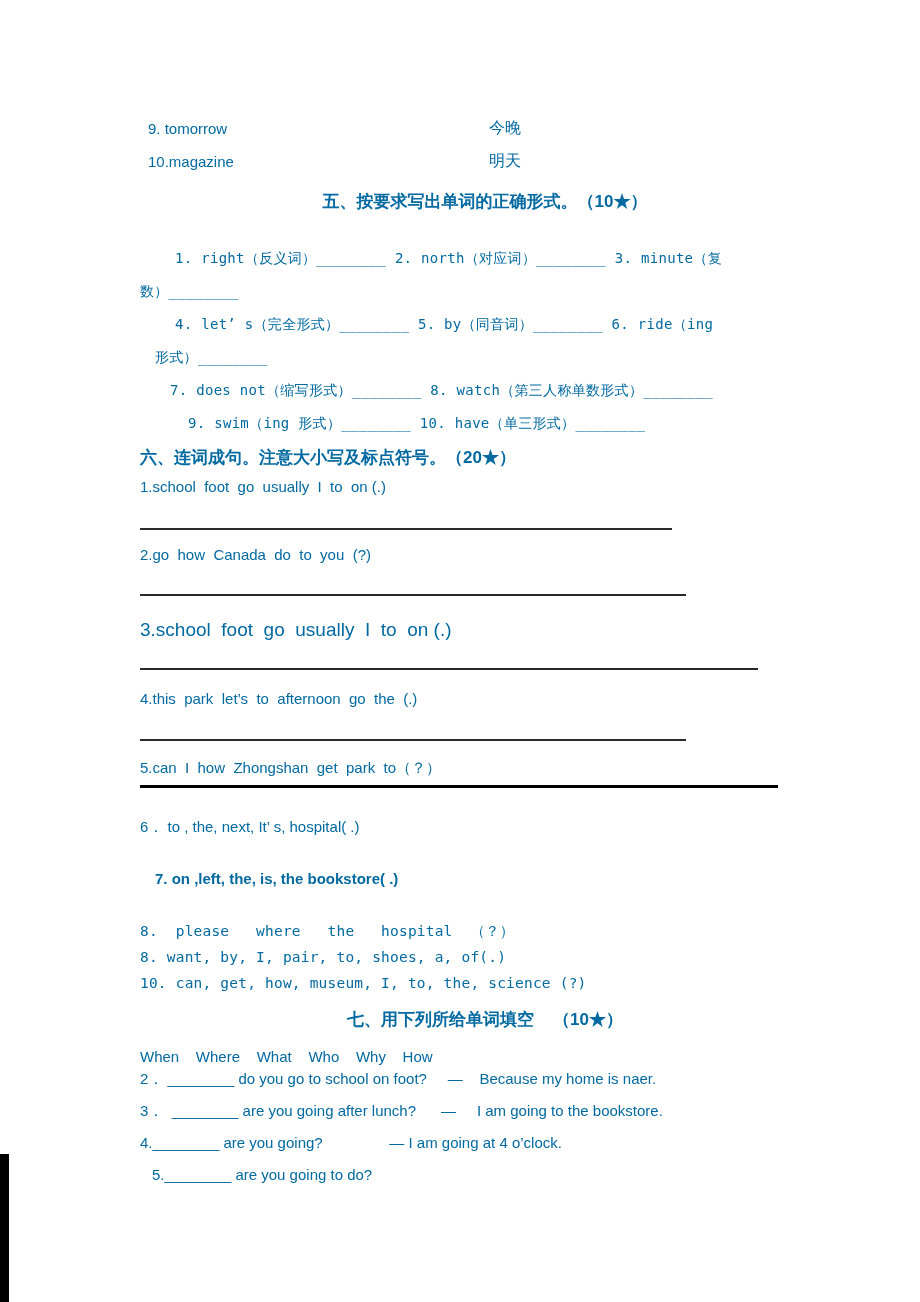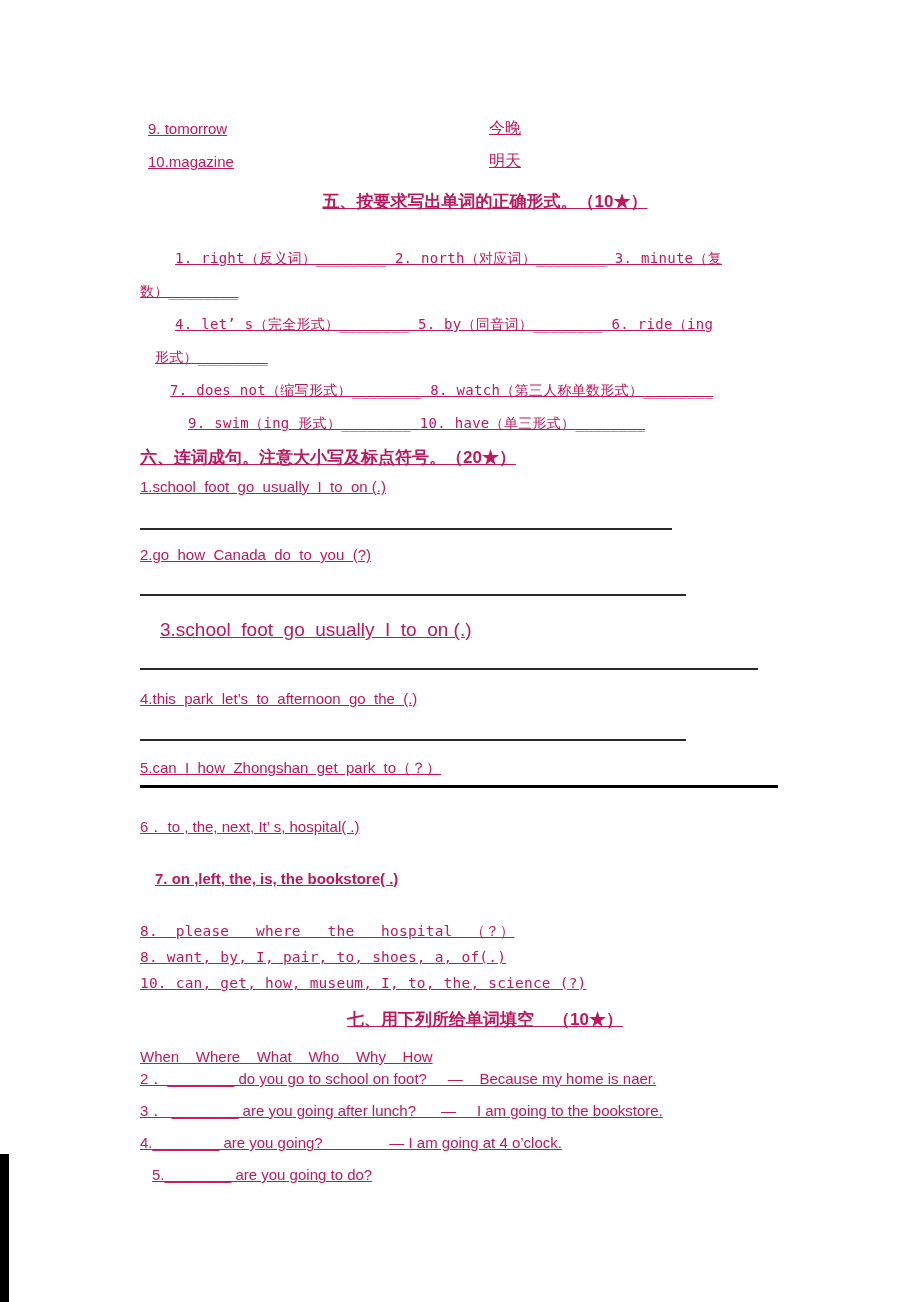--- a/index.html
+++ b/index.html
@@ -1,33 +1,32 @@
 <!DOCTYPE html>
 <html><head>
 <meta charset="utf-8">
 <style>
   html,body{margin:0;padding:0;background:#ffffff;}
   .page{
     position:relative;
     width:920px;height:1302px;
     background:#ffffff;
-    color:#be185d;
+    color:#0369a1;
     font-family:"Liberation Sans",sans-serif;
     overflow:hidden;
-    text-decoration:underline;
   }
   .black-bar{position:absolute;left:0;top:1154px;width:9px;height:148px;background:#000;}
   .content{padding:112px 90px 0 140px;}
   .pair-row{height:33px;display:flex;align-items:center;padding-left:8px;font-size:15px;white-space:pre;}
   .pair-left{width:341px;}
   .pair-right{font-size:16px;font-family:"DejaVu Serif",serif;}
   .sec-heading{font-size:17px;font-weight:700;margin:0;line-height:24px;white-space:pre;}
   .mono-line{font-family:"DejaVu Sans Mono",monospace;font-size:14px;line-height:33px;margin:0;white-space:pre;letter-spacing:.3px;}
   .item{margin:0;white-space:pre;line-height:22px;font-size:15px;}
-  .s19{font-size:19px;line-height:28px;margin-left:20px;}
+  .s19{font-size:19px;line-height:28px;}
   .mono26{font-family:"DejaVu Sans Mono",monospace;font-size:14.5px;line-height:26px;letter-spacing:.2px;}
   .bold{font-weight:700;}
   .qline{margin:0 0 10px 0;white-space:pre;font-size:15px;line-height:22px;}
   .uline{border-bottom:2px solid #2a2a2a;height:0;}
   .u1{width:532px;margin-top:30px;}
   .u2{width:546px;margin-top:28px;}
   .u3{width:618px;margin-top:24px;}
   .u4{width:546px;margin-top:29px;}
   .u5{width:638px;margin-top:6px;border-bottom:3px solid #000;}
   .mt6{margin-top:6px;}.mt10{margin-top:28px;}.mt12{margin-top:12px;text-align:center;}.mt14{margin-top:14px;}

